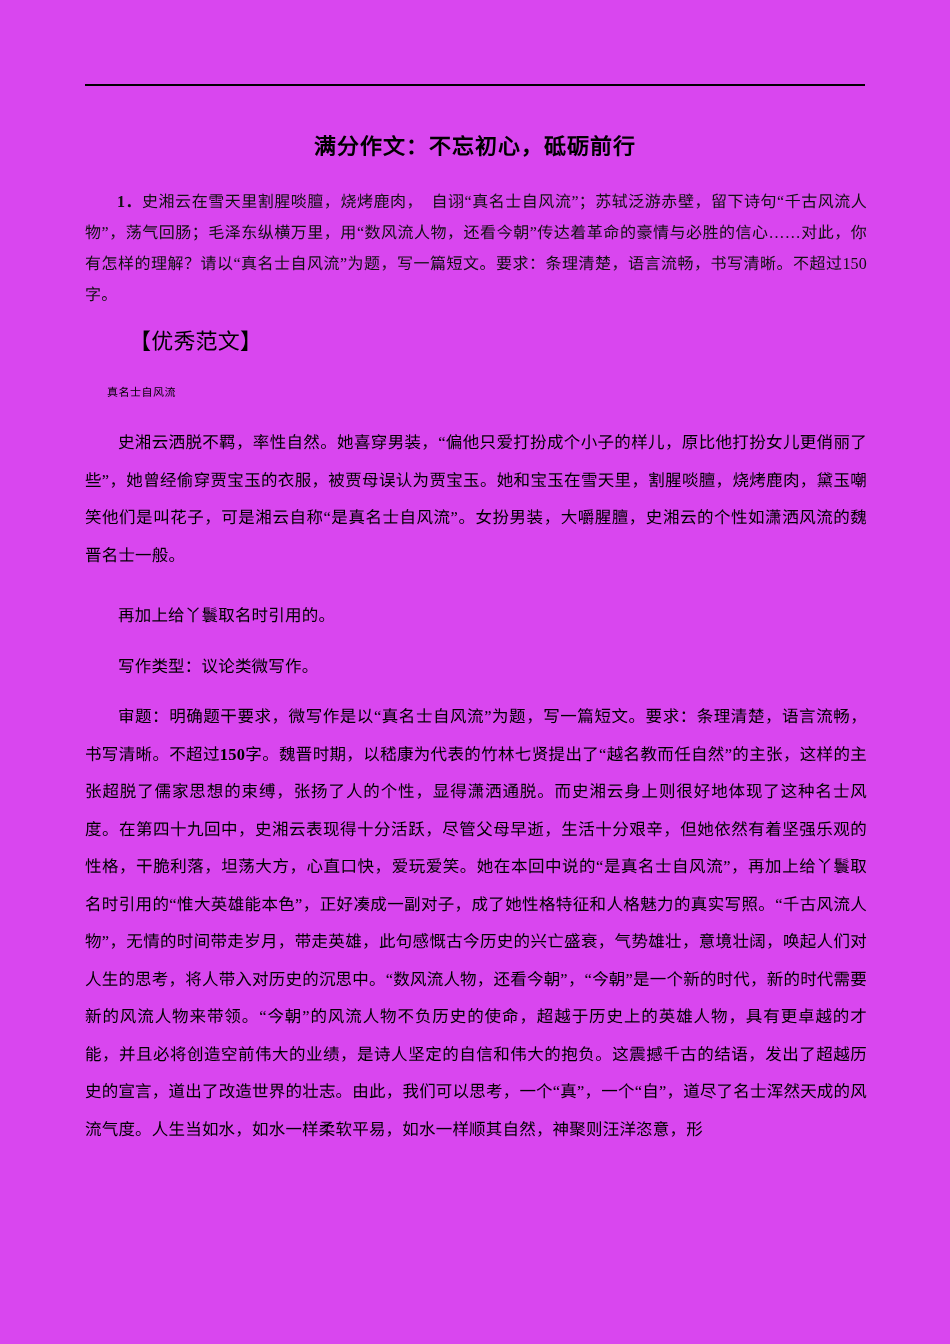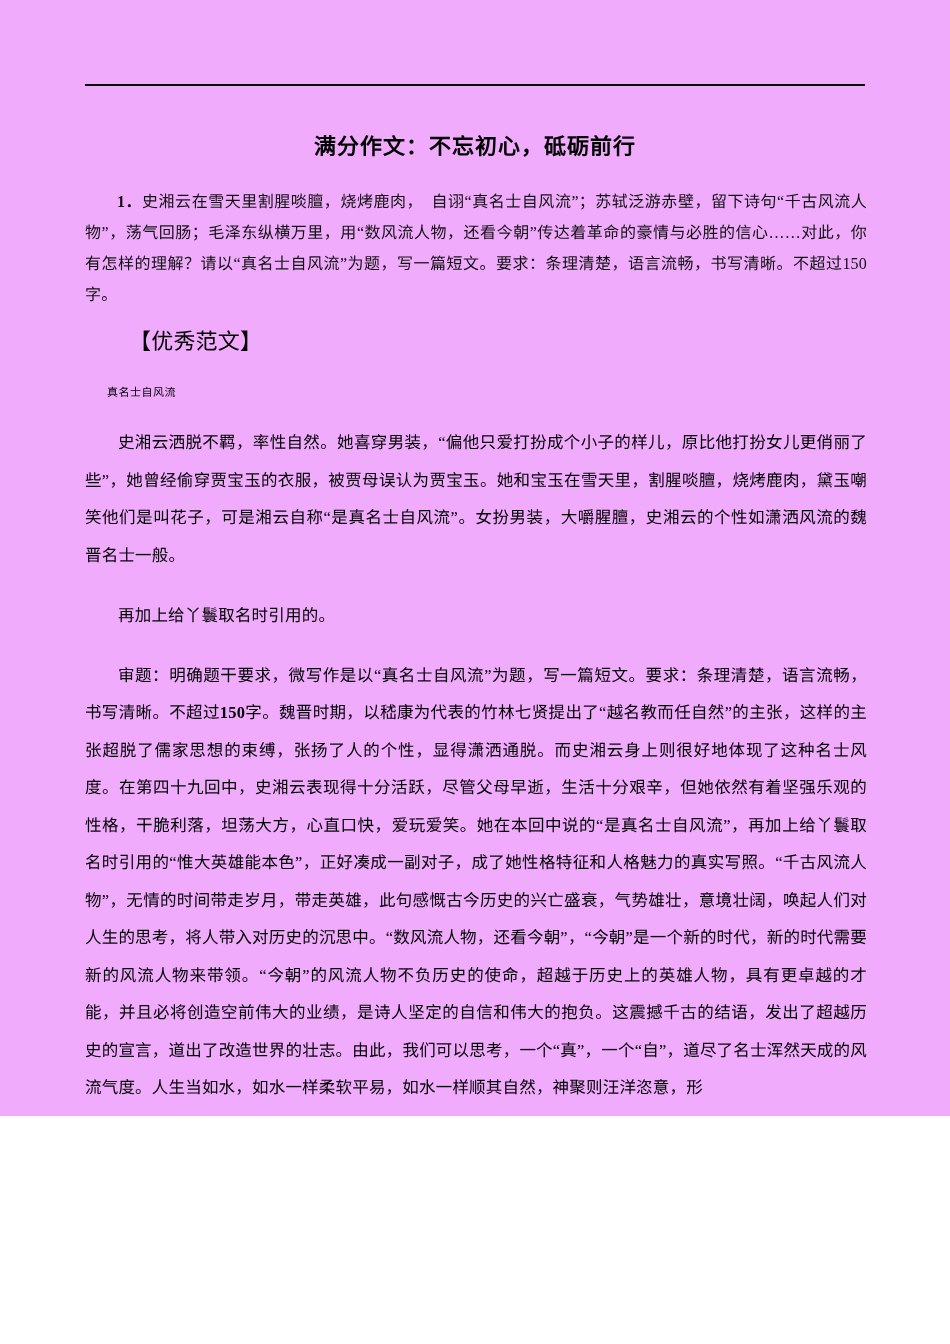--- a/index.html
+++ b/index.html
@@ -5,22 +5,22 @@
 <style>
   html, body {
     margin: 0;
     padding: 0;
     background: #ffffff;
   }
 
   .page {
     position: relative;
     width: 950px;
-    height: 1116px;
-    background: #f0abfc;
+    height: 1344px;
+    background: #d946ef;
     overflow: hidden;
     box-sizing: border-box;
     font-family: "Liberation Serif", "DejaVu Serif", serif;
     color: #000000;
   }
 
   
   .header-rule {
     position: absolute;
     left: 85px;
@@ -130,20 +130,21 @@
 
     <div class="spacer-md"></div>
 
 
     <div class="spacer-sm"></div>
 
     <p class="analysis indent">再加上给丫鬟取名时引用的。</p>
 
     <div class="spacer-sm"></div>
 
+    <p class="analysis indent">写作类型：议论类微写作。</p>
 
     <div class="spacer-sm"></div>
 
     <p class="analysis indent"><span>审题：明确题干要求，微写作是以“真名士自风流”为题，写一篇短文。要求：条理清楚，语言流畅，书写清晰。不超过</span><span class="num">150</span><span>字。魏晋时期，以嵇康为代表的竹林七贤提出了“越名教而任自然”的主张，这样的主张超脱了儒家思想的束缚，张扬了人的个性，显得潇洒通脱。而史湘云身上则很好地体现了这种名士风度。在第四十九回中，史湘云表现得十分活跃，尽管父母早逝，生活十分艰辛，但她依然有着坚强乐观的性格，干脆利落，坦荡大方，心直口快，爱玩爱笑。她在本回中说的“是真名士自风流”，再加上给丫鬟取名时引用的“惟大英雄能本色”，正好凑成一副对子，成了她性格特征和人格魅力的真实写照。“千古风流人物”，无情的时间带走岁月，带走英雄，此句感慨古今历史的兴亡盛衰，气势雄壮，意境壮阔，唤起人们对人生的思考，将人带入对历史的沉思中。“数风流人物，还看今朝”，“今朝”是一个新的时代，新的时代需要新的风流人物来带领。“今朝”的风流人物不负历史的使命，超越于历史上的英雄人物，具有更卓越的才能，并且必将创造空前伟大的业绩，是诗人坚定的自信和伟大的抱负。这震撼千古的结语，发出了超越历史的宣言，道出了改造世界的壮志。由此，我们可以思考，一个“真”，一个“自”，道尽了名士浑然天成的风流气度。人生当如水，如水一样柔软平易，如水一样顺其自然，神聚则汪洋恣意，形</span></p>
 
   </div>
 
 </div>
 
 </body></html>

